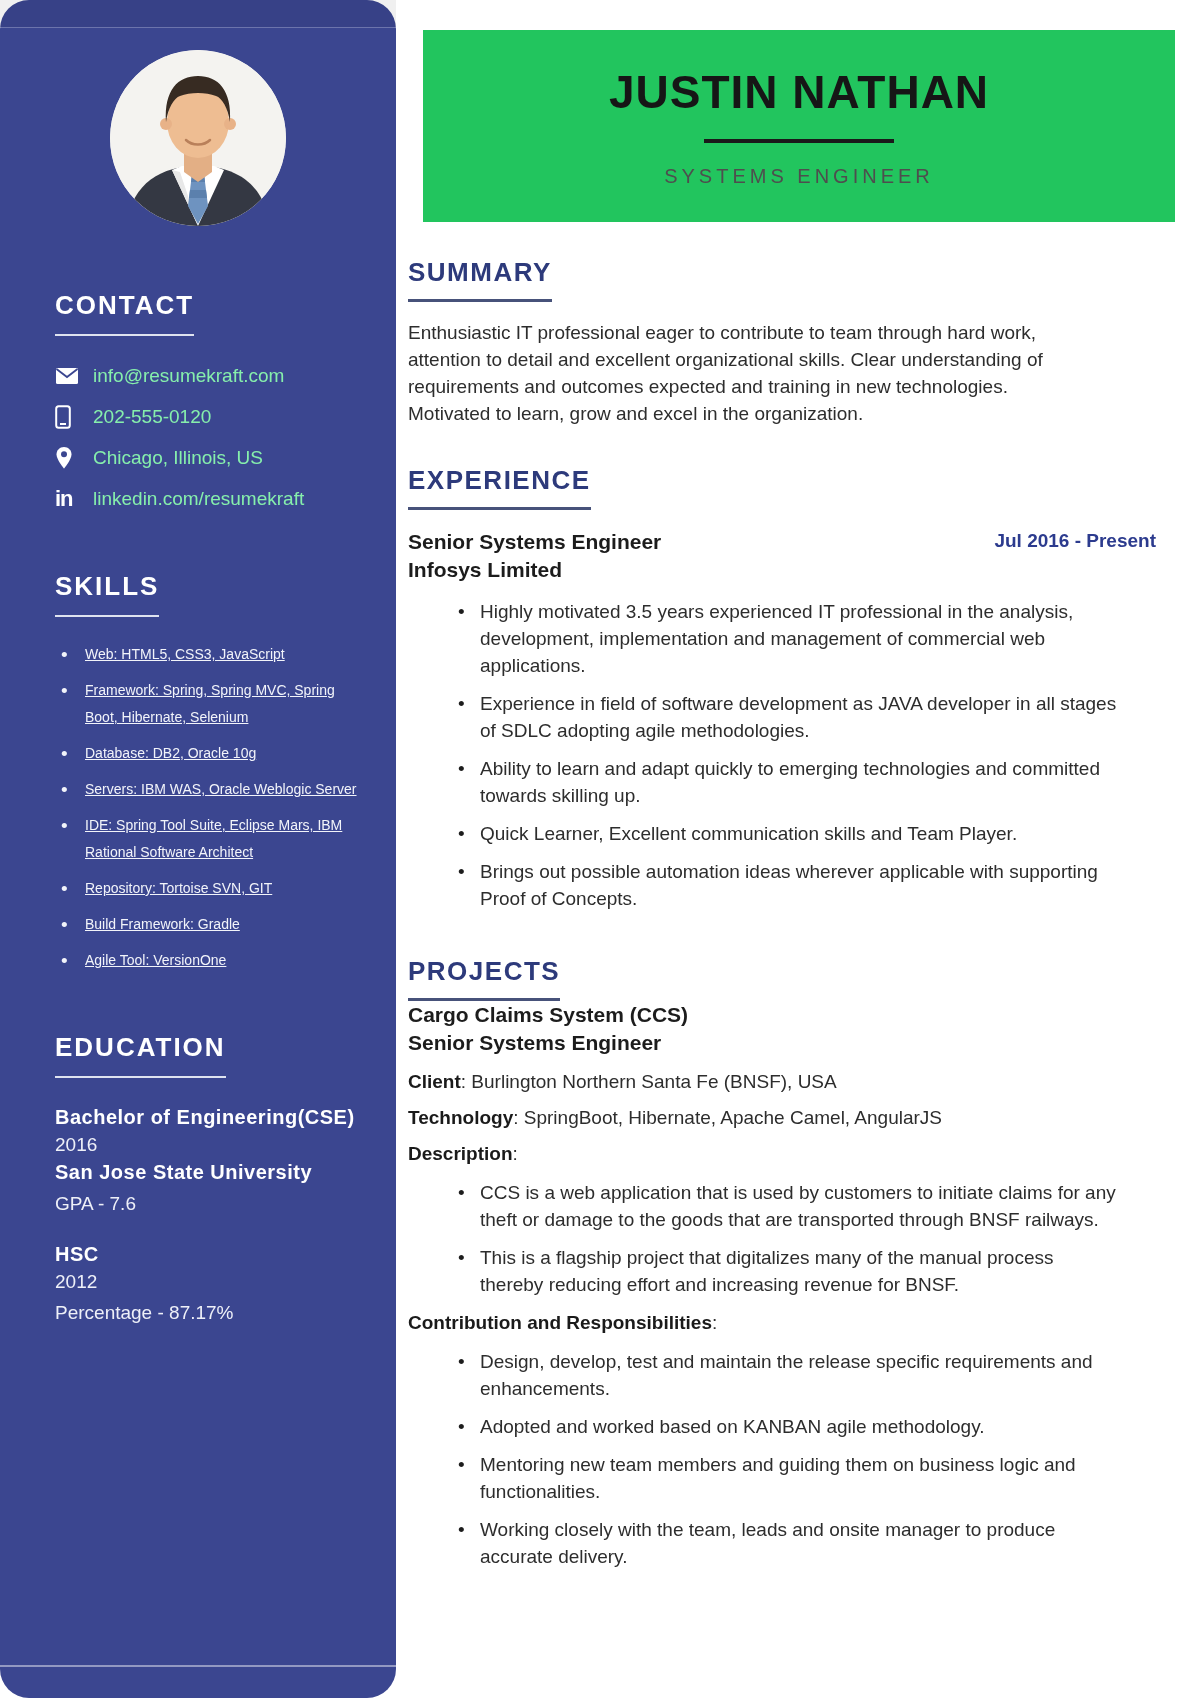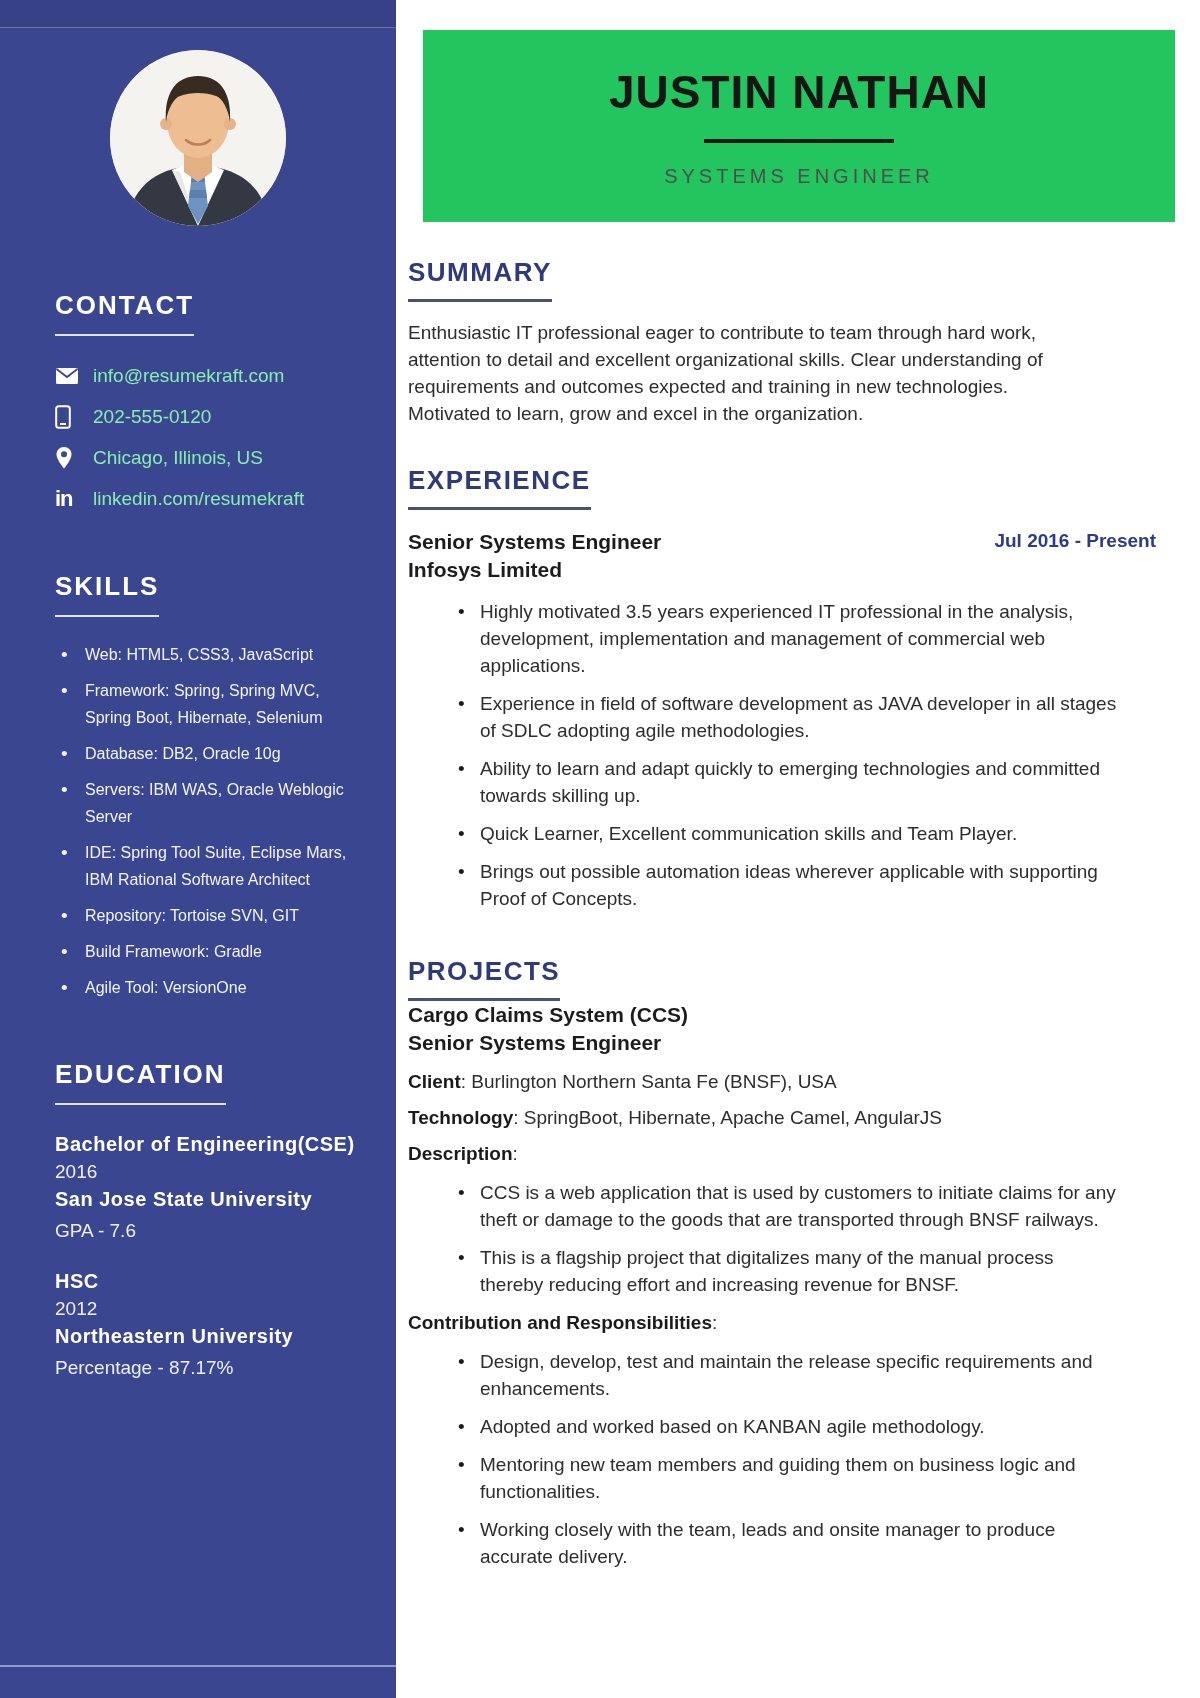--- a/index.html
+++ b/index.html
@@ -1,21 +1,21 @@
 <!DOCTYPE html>
 <html><head>
 <meta charset="utf-8">
 <style>
   * { margin:0; padding:0; box-sizing:border-box; }
   html,body { background:#ffffff; }
   body { font-family:"Liberation Sans", sans-serif; }
   .page { position:relative; width:1200px; height:1698px; background:#ffffff; overflow:hidden; }
 
   
-  .sidebar { position:absolute; left:0; top:0; width:396px; height:1698px; background:#3b4690; color:#f2f4fa; }
+  .sidebar { position:absolute; left:0; top:0; width:396px; height:1698px; background:#3b4690; color:#f2f4fa;border-radius:29px; }
   .sidebar-topline { position:absolute; top:27px; left:0; width:100%; height:1px; background:rgba(255,255,255,0.25); }
   .sidebar-topshade { position:absolute; top:0; left:0; width:100%; height:27px; background:rgba(0,0,0,0.06); }
   .pagebreak-line { position:absolute; top:1665px; left:0; width:100%; height:2px; background:rgba(255,255,255,0.45); }
 
   .photo-wrap { margin:50px auto 0; width:176px; height:176px; border-radius:50%; overflow:hidden; background:#f4f4f1; }
   .photo-wrap svg { display:block; }
 
   .side-inner { padding:0 36px 0 55px; }
 
   .side-title { font-size:26px; font-weight:bold; letter-spacing:2px; color:#ffffff; display:table; }
@@ -23,21 +23,21 @@
 
   .contact-section { margin-top:64px; }
   .contact-list { list-style:none; margin-top:28px; }
   .contact-list li { display:flex; align-items:center; margin-bottom:17px; }
   .cicon { width:26px; min-width:26px; height:24px; display:inline-flex; align-items:center; justify-content:flex-start; margin-right:12px; }
   .contact-text { font-size:19px; color:#86efac; }
   .in-glyph { font-weight:bold; font-size:22px; color:#ffffff; font-family:"Liberation Sans", sans-serif; letter-spacing:-1px; }
 
   .skills-section { margin-top:60px; }
   .skill-list { list-style:none; margin-top:24px; }
-  .skill-list li { position:relative; padding-left:30px; font-size:16px; line-height:27px; margin-bottom:9px; max-width:310px; }
+  .skill-list li { position:relative; padding-left:30px; font-size:14px; line-height:27px; margin-bottom:9px; max-width:310px;text-decoration:underline; }
   .skill-list li::before { content:"•"; position:absolute; left:6px; top:0; font-size:19px; color:#f2f4fa; }
 
   .education-section { margin-top:58px; }
   .edu-entry { margin-top:26px; max-width:300px; }
   .edu-degree { font-size:20px; font-weight:bold; line-height:27px; letter-spacing:0.5px; color:#ffffff; }
   .edu-year { font-size:19px; line-height:27px; color:#eef0f8; }
   .edu-school { font-size:20px; font-weight:bold; line-height:28px; letter-spacing:0.5px; color:#ffffff; }
   .edu-score { font-size:19px; margin-top:7px; color:#eef0f8; }
 
   
@@ -167,21 +167,20 @@
         <h2 class="side-title">EDUCATION</h2>
         <div class="edu-entry">
           <div class="edu-degree">Bachelor of Engineering(CSE)</div>
           <div class="edu-year">2016</div>
           <div class="edu-school">San Jose State University</div>
           <div class="edu-score">GPA - 7.6</div>
         </div>
         <div class="edu-entry">
           <div class="edu-degree">HSC</div>
           <div class="edu-year">2012</div>
-          <div class="edu-school">Northeastern University</div>
           <div class="edu-score">Percentage - 87.17%</div>
         </div>
       </section>
     </div>
 
     <div class="pagebreak-line"></div>
   </aside>
 
   <main class="main">
 

